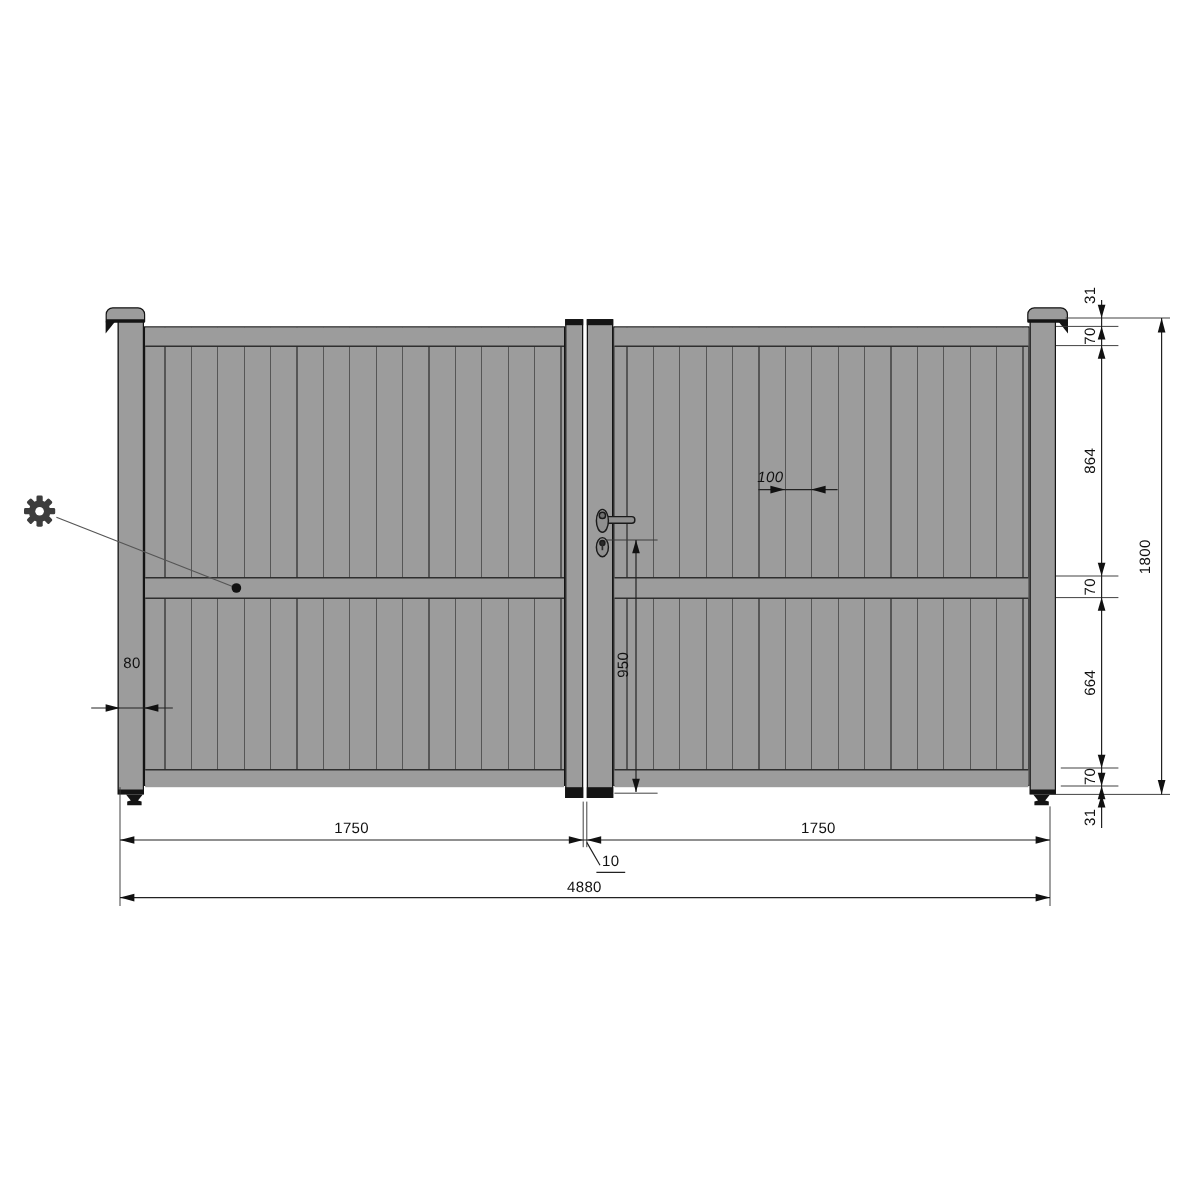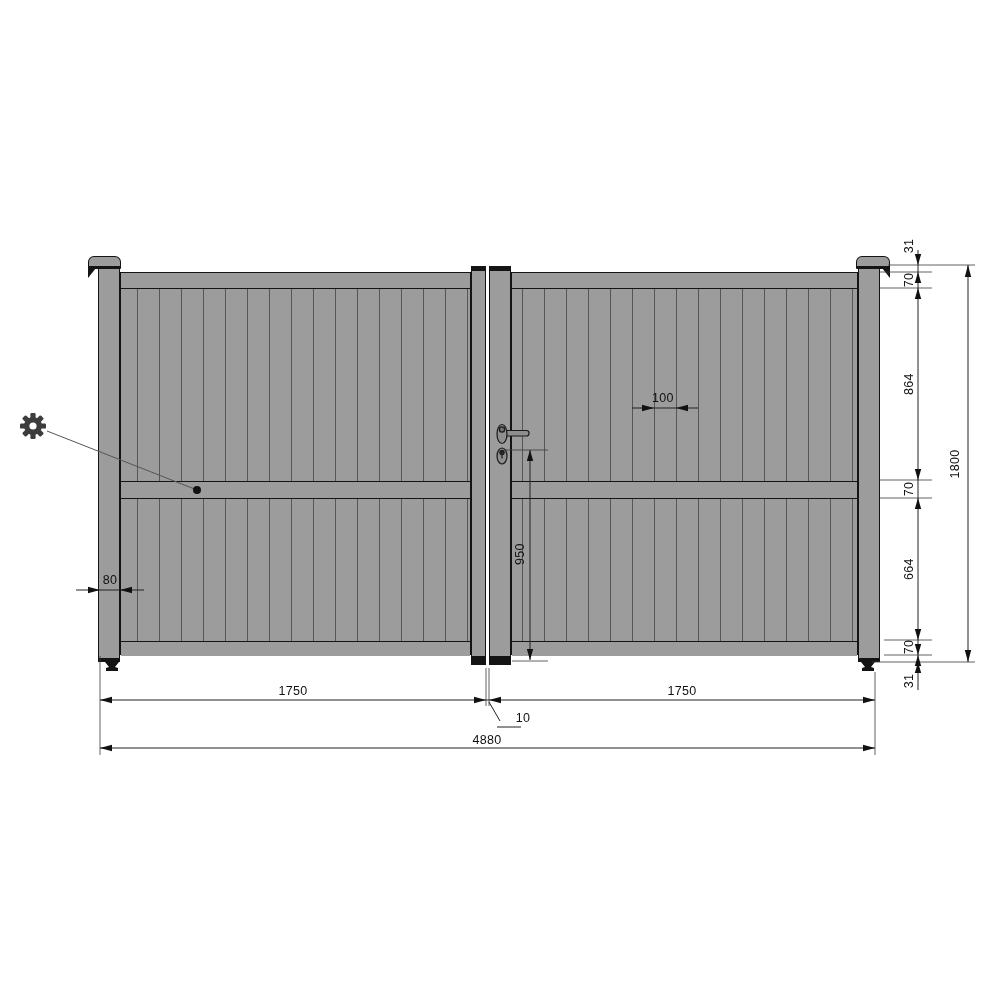--- a/index.html
+++ b/index.html
@@ -162,17 +162,17 @@
   <span class="lbl rot" style="left:909px;top:384px;">864</span>
   <span class="lbl rot" style="left:909px;top:489px;">70</span>
   <span class="lbl rot" style="left:909px;top:569px;">664</span>
   <span class="lbl rot" style="left:909px;top:647px;">70</span>
   <span class="lbl rot" style="left:909px;top:681px;">31</span>
   <span class="lbl rot" style="left:955px;top:464px;">1800</span>
   <span class="lbl rot" style="left:520px;top:554px;">950</span>
   <span class="lbl" style="left:293px;top:691px;">1750</span>
   <span class="lbl" style="left:682px;top:691px;">1750</span>
   <span class="lbl" style="left:487px;top:740px;">4880</span>
-  <span class="lbl" style="left:509px;top:718px;margin-left:14px;">10</span>
-  <span class="lbl" style="left:110px;top:580px;">80</span>
-  <span class="lbl" style="left:663px;top:398px;">100</span>
+  <span class="lbl" style="left:509px;top:718px;">10</span>
+  <span class="lbl" style="left:110px;top:553px;">80</span>
+  <span class="lbl" style="left:642px;top:398px;font-style:italic;">100</span>
 
 </div>
 
 </body></html>

